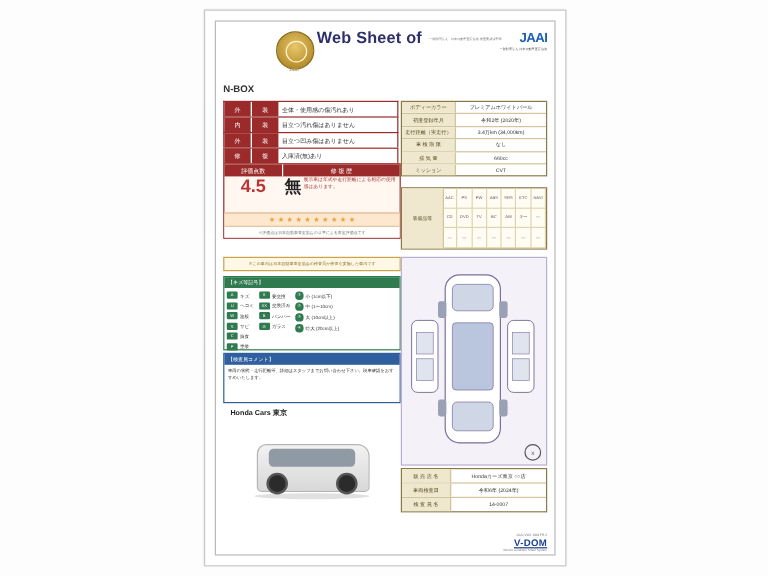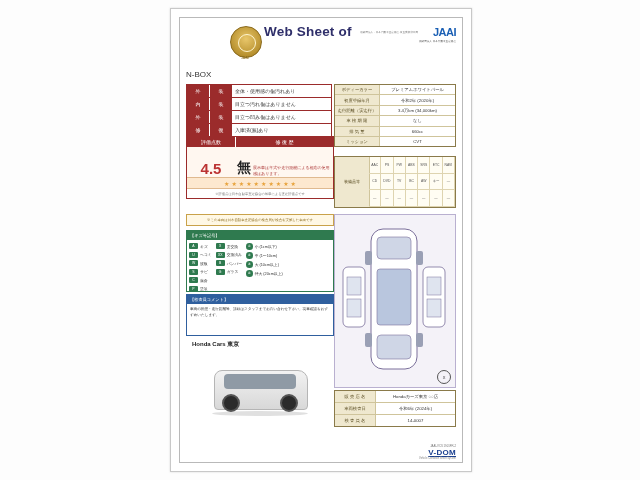--- a/index.html
+++ b/index.html
@@ -14,35 +14,35 @@
   .seal:after{content:"";position:absolute;left:7px;top:7px;width:16px;height:16px;border-radius:50%;border:1px solid #fff5d0;}
   .seal-txt{position:absolute;left:47px;top:38px;width:36px;text-align:center;font-size:3.5px;color:#8a6a1c;letter-spacing:.2px;}
   .title{position:absolute;left:84px;top:6px;width:175px;color:#2f2f6a;font-weight:bold;line-height:1.18;}
   .title .l1{font-size:13.5px;letter-spacing:.2px;}
   .title .l2{font-size:13.5px;letter-spacing:.2px;}
   .jaai{position:absolute;right:6px;top:8px;text-align:right;}
   .jaai-logo{font-size:11px;font-weight:bold;color:#1a5fb4;letter-spacing:-.5px;}
   .jaai-sub{font-size:2.6px;color:#555;margin-top:1px;}
   .jaai-left{position:absolute;right:44px;top:13px;font-size:2.6px;color:#777;text-align:right;line-height:1.4;}
   
-  .model{position:absolute;left:6px;top:52px;font-size:8px;font-weight:normal;color:#333;}
+  .model{position:absolute;left:6px;top:52px;font-size:8px;font-weight:bold;color:#333;}
   
   .evalbox{position:absolute;left:6px;top:66px;width:146px;}
   .erow{display:flex;height:12px;border:1px solid #9b2b2b;border-bottom:none;background:#fff;}
   .erow:last-child{border-bottom:1px solid #9b2b2b;}
   .ec1{width:22px;background:#9b2b2b;color:#fff;font-size:5px;display:flex;align-items:center;justify-content:center;}
   .ec2{width:22px;background:#9b2b2b;color:#fff;font-size:5px;display:flex;align-items:center;justify-content:center;border-left:1px solid #fff;}
   .ec3{flex:1;font-size:5px;color:#333;display:flex;align-items:center;padding-left:3px;}
   
   .scorebox{position:absolute;left:6px;top:118px;width:146px;border:1px solid #9b2b2b;background:#fff7f0;}
   .sc-hdr{display:flex;height:10px;background:#9b2b2b;color:#fff;font-size:5px;}
   .sc-hdr div{display:flex;align-items:center;justify-content:center;}
   .sc-h1{width:48px;border-right:1px solid #fff;}
   .sc-h2{flex:1;}
-  .sc-body{display:flex;height:30px;align-items:flex-end;}
+  .sc-body{display:flex;height:30px;align-items:flex-start;}
   .sc-num{width:48px;text-align:center;font-size:15px;color:#b33;font-weight:bold;}
   .sc-mu{width:18px;text-align:center;font-size:14px;color:#222;font-weight:bold;}
   .sc-note{flex:1;font-size:4px;color:#a33;line-height:1.5;padding-right:3px;}
   .stars{height:10px;background:#fde8cf;border-top:1px solid #e0b98f;display:flex;align-items:center;justify-content:center;gap:2px;}
   .star{color:#e8a33d;font-size:6px;}
   .scale{height:9px;background:#fff;border-top:1px solid #e0b98f;font-size:3.3px;color:#777;display:flex;align-items:center;justify-content:center;}
   
   .specbox{position:absolute;right:6px;top:66px;width:120px;border:1px solid #8a7a4a;}
   .srow{display:flex;height:9.4px;border-bottom:1px solid #cfc49b;}
   .srow:last-child{border-bottom:none;}

